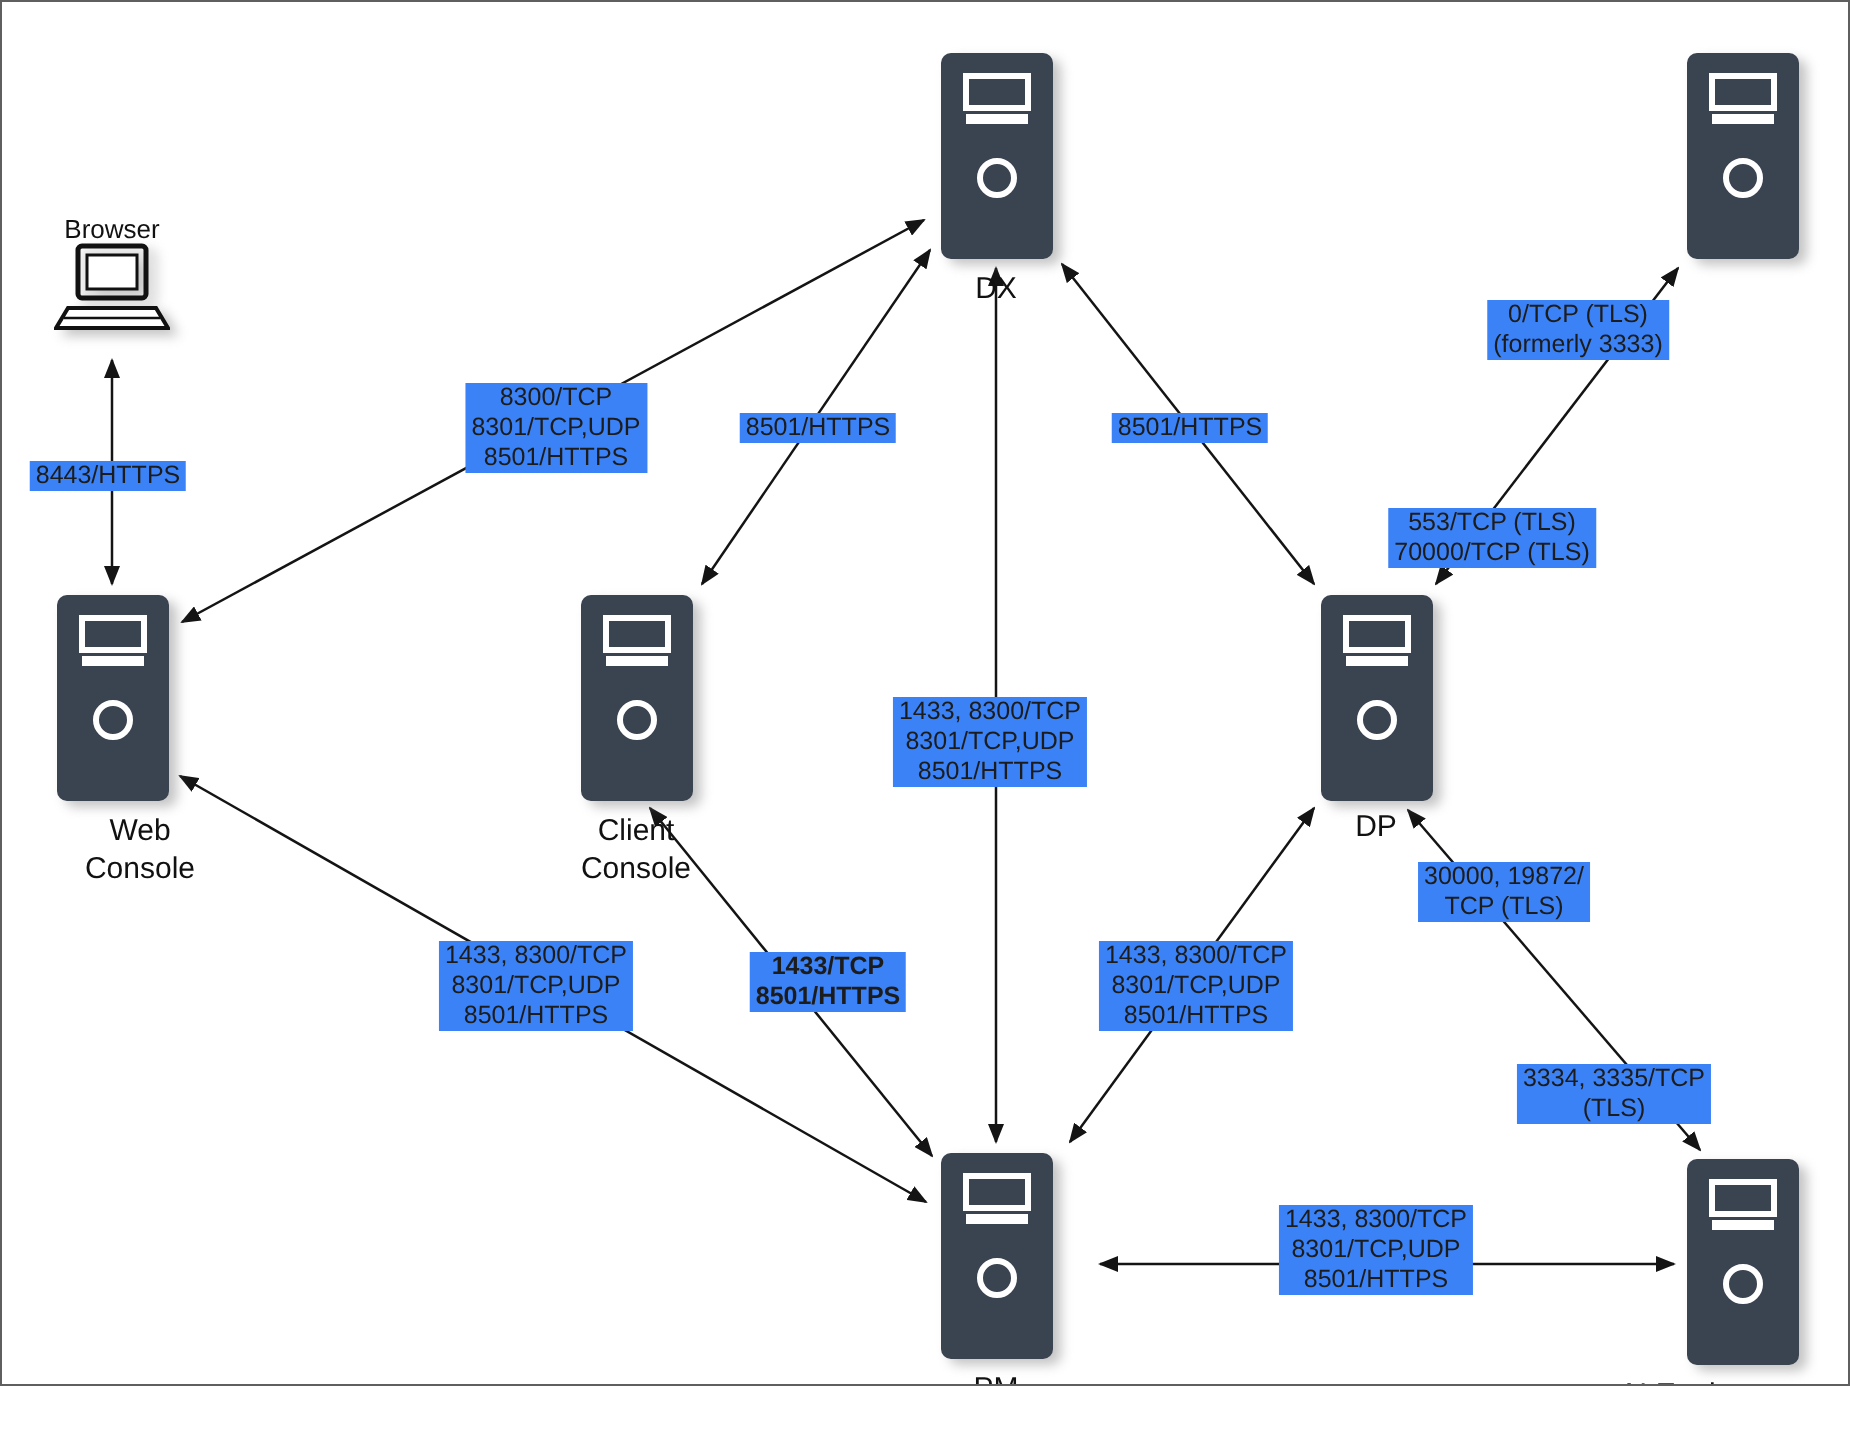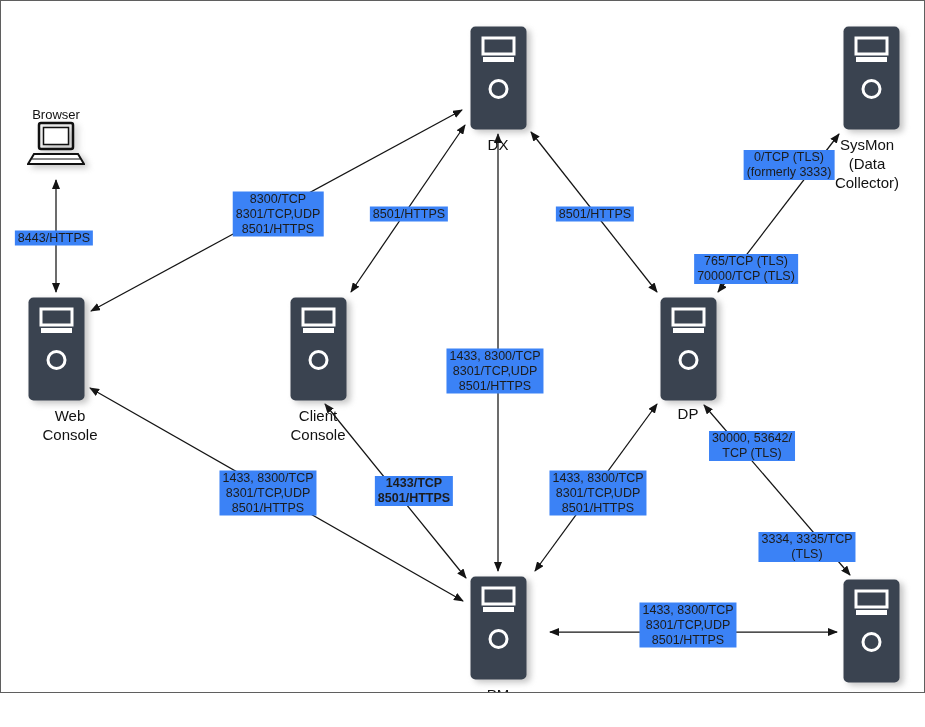--- a/index.html
+++ b/index.html
@@ -115,25 +115,20 @@
   <div class="node-label" style="left:497px; top:134px;">
     <span>DX</span>
   </div>
 
   <svg class="node-icon" style="left:842px; top:25px;" width="57" height="104" viewBox="0 0 57 104">
     <rect x="0.5" y="0.5" width="56" height="103" rx="5" class="tower"></rect>
     <rect x="13" y="12" width="31" height="16" class="slot"></rect>
     <rect x="13" y="31" width="31" height="5" class="bar"></rect>
     <circle cx="28.5" cy="63" r="8.5" class="power"></circle>
   </svg>
-  <div class="node-label" style="left:866px; top:134px;">
-    <span>SysMon</span>
-    <span>(Data</span>
-    <span>Collector)</span>
-  </div>
 
   <svg class="node-icon" style="left:659px; top:296px;" width="57" height="104" viewBox="0 0 57 104">
     <rect x="0.5" y="0.5" width="56" height="103" rx="5" class="tower"></rect>
     <rect x="13" y="12" width="31" height="16" class="slot"></rect>
     <rect x="13" y="31" width="31" height="5" class="bar"></rect>
     <circle cx="28.5" cy="63" r="8.5" class="power"></circle>
   </svg>
   <div class="node-label" style="left:687px; top:403px;">
     <span>DP</span>
   </div>
@@ -181,21 +176,21 @@
     <span>8301/TCP,UDP</span>
     <span>8501/HTTPS</span>
   </div>
 
   <div class="edge-label" style="left:788px; top:164px;">
     <span>0/TCP (TLS)</span>
     <span>(formerly 3333)</span>
   </div>
 
   <div class="edge-label" style="left:745px; top:268px;">
-    <span>765/TCP (TLS)</span>
+    <span>553/TCP (TLS)</span>
     <span>70000/TCP (TLS)</span>
   </div>
 
   <div class="edge-label" style="left:267px; top:492px;">
     <span>1433, 8300/TCP</span>
     <span>8301/TCP,UDP</span>
     <span>8501/HTTPS</span>
   </div>
 
   <div class="edge-label" style="left:413px; top:490px;font-weight:bold;">
@@ -203,21 +198,21 @@
     <span>8501/HTTPS</span>
   </div>
 
   <div class="edge-label" style="left:597px; top:492px;">
     <span>1433, 8300/TCP</span>
     <span>8301/TCP,UDP</span>
     <span>8501/HTTPS</span>
   </div>
 
   <div class="edge-label" style="left:751px; top:445px;">
-    <span>30000, 53642/</span>
+    <span>30000, 19872/</span>
     <span>TCP (TLS)</span>
   </div>
 
   <div class="edge-label" style="left:806px; top:546px;">
     <span>3334, 3335/TCP</span>
     <span>(TLS)</span>
   </div>
 
   <div class="edge-label" style="left:687px; top:624px;">
     <span>1433, 8300/TCP</span>

